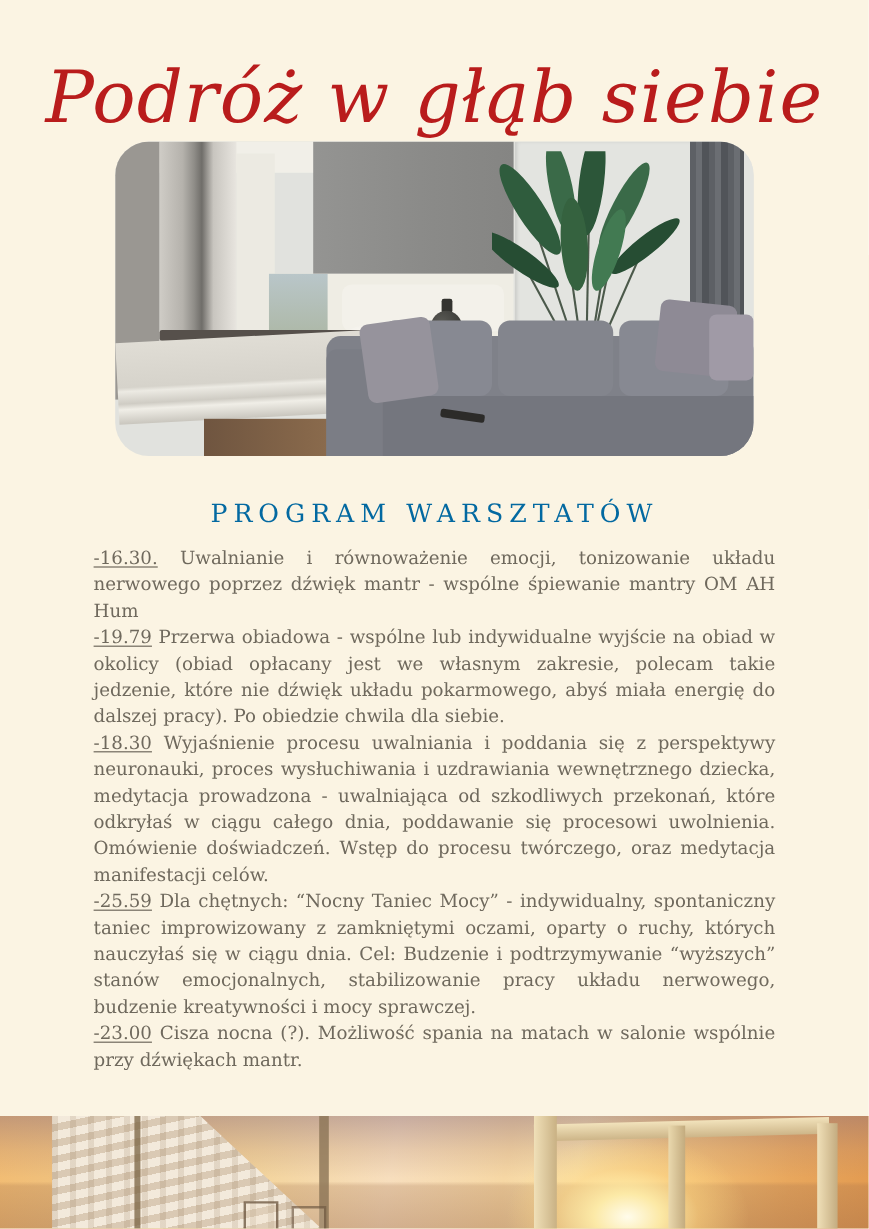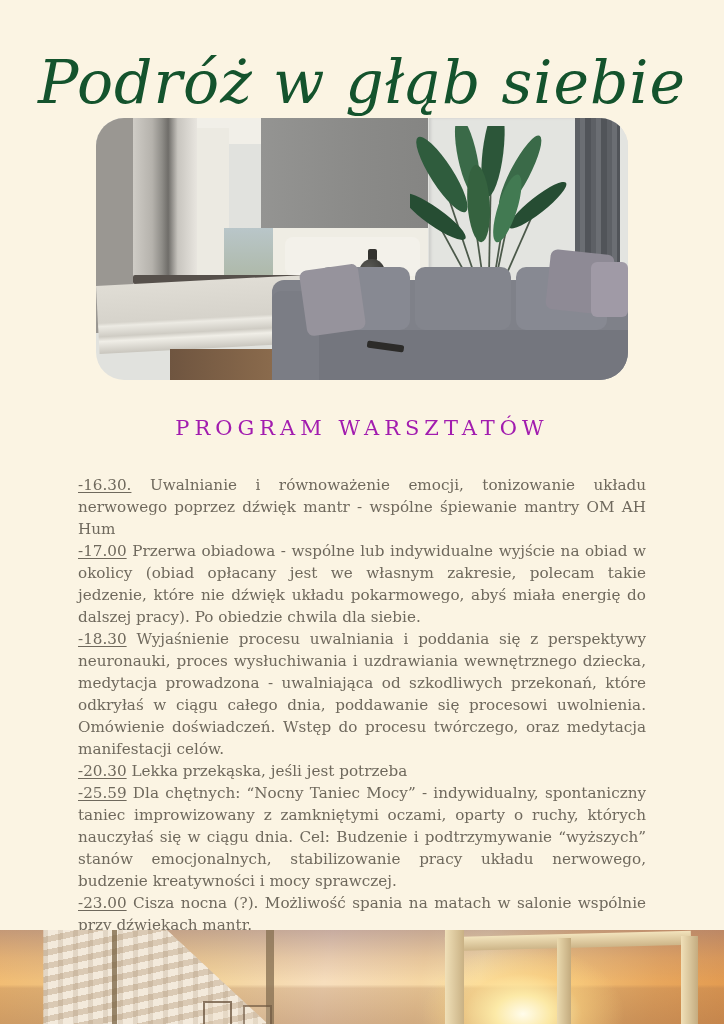--- a/index.html
+++ b/index.html
@@ -12,21 +12,21 @@
   }
   
   .title{
     margin:52px 0 0 0;
     text-align:center;
     font-family:"DejaVu Serif", serif;
     font-style:italic;
     font-weight:normal;
     font-size:60px;
     line-height:1.0;
-    color:#14532d;
+    color:#b91c1c;
     letter-spacing:1px;
   }
   .subtitle{
     margin:2px 0 0 0;
     text-align:center;
     font-family:"DejaVu Serif", serif;
     font-style:italic;
     font-weight:normal;
     font-size:27px;
     color:#867b4e;
@@ -77,25 +77,25 @@
   .pill-r2{left:93%;top:55%;width:7%;height:21%;background:#a09aa6;border-radius:6px;}
   .remote{left:51%;top:86%;width:7%;height:2.6%;background:#2c2b29;border-radius:2px;transform:rotate(8deg);}
   
   .program-heading{
     margin:36px 0 0 0;
     text-align:center;
     font-family:"DejaVu Serif", serif;
     font-weight:normal;
     font-size:21px;
     letter-spacing:5px;
-    color:#a21caf;
+    color:#0369a1;
   }
   .schedule{
     width:568px;
-    margin:34px auto 0 auto;
+    margin:14px auto 0 auto;
     font-family:"DejaVu Serif", serif;
     font-size:15.2px;
     line-height:22px;
     color:#6f695d;
     text-align:justify;
   }
   .schedule p{margin:0;}
   .schedule .time{text-decoration:underline;text-underline-offset:2px;}
   
   .footer-photo{
@@ -181,23 +181,22 @@
     <div class="pill-l"></div>
     <div class="pill-r1"></div>
     <div class="pill-r2"></div>
     <div class="remote"></div>
   </div>
 
   <h3 class="program-heading">PROGRAM WARSZTATÓW</h3>
 
   <div class="schedule">
     <p><span class="time">-16.30.</span> <span>Uwalnianie i równoważenie emocji, tonizowanie układu nerwowego poprzez dźwięk mantr - wspólne śpiewanie mantry OM AH Hum</span></p>
-    <p><span class="time">-17.00</span> <span>Przerwa obiadowa - wspólne lub indywidualne wyjście na obiad w okolicy (obiad opłacany jest we własnym zakresie, polecam takie jedzenie, które nie dźwięk układu pokarmowego, abyś miała energię do dalszej pracy). Po obiedzie chwila dla siebie.</span></p>
+    <p><span class="time">-19.79</span> <span>Przerwa obiadowa - wspólne lub indywidualne wyjście na obiad w okolicy (obiad opłacany jest we własnym zakresie, polecam takie jedzenie, które nie dźwięk układu pokarmowego, abyś miała energię do dalszej pracy). Po obiedzie chwila dla siebie.</span></p>
     <p><span class="time">-18.30</span> <span>Wyjaśnienie procesu uwalniania i poddania się z perspektywy neuronauki, proces wysłuchiwania i uzdrawiania wewnętrznego dziecka, medytacja prowadzona - uwalniająca od szkodliwych przekonań, które odkryłaś w ciągu całego dnia, poddawanie się procesowi uwolnienia. Omówienie doświadczeń. Wstęp do procesu twórczego, oraz medytacja manifestacji celów.</span></p>
-    <p><span class="time">-20.30</span> <span>Lekka przekąska, jeśli jest potrzeba</span></p>
     <p><span class="time">-25.59</span> <span>Dla chętnych: “Nocny Taniec Mocy” - indywidualny, spontaniczny taniec improwizowany z zamkniętymi oczami, oparty o ruchy, których nauczyłaś się w ciągu dnia. Cel: Budzenie i podtrzymywanie “wyższych” stanów emocjonalnych, stabilizowanie pracy układu nerwowego, budzenie kreatywności i mocy sprawczej.</span></p>
     <p><span class="time">-23.00</span> <span>Cisza nocna (?). Możliwość spania na matach w salonie wspólnie przy dźwiękach mantr.</span></p>
   </div>
 
   <div class="footer-photo">
     <div class="clouds"></div>
     <div class="horizon"></div>
     <div class="glow-left"></div>
     <div class="sun"></div>
     <div class="tex-wall"></div>

